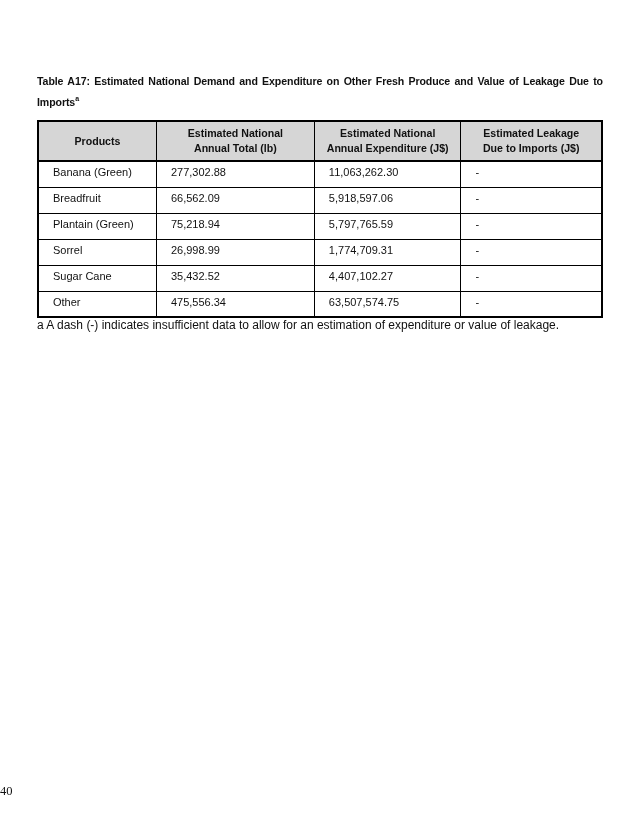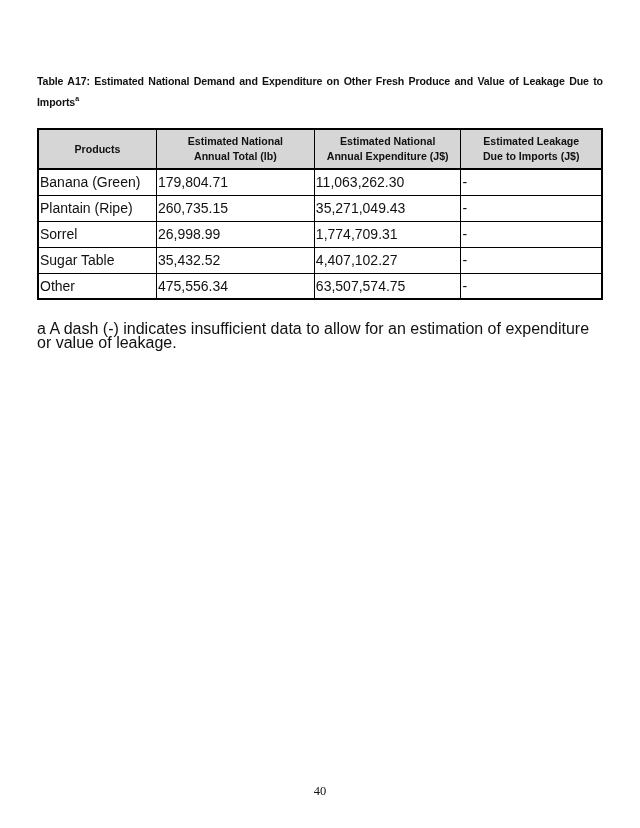--- a/index.html
+++ b/index.html
@@ -28,62 +28,61 @@
     line-height:21px;
     letter-spacing:-0.1px;
     text-align:justify;
     color:var(--text-color);
   }
   .doc-title sup{
     font-size:7px;
     line-height:0;
   }
   table.data-table{
-    margin-top:15px;
+    margin-top:7px;
     width:100%;
     border-collapse:collapse;
     table-layout:fixed;
     border:2px solid var(--border-color);
   }
   .data-table th,.data-table td{
     border:1px solid var(--border-color);
   }
   .data-table thead th{
     background:var(--header-bg);
     font-size:10.6px;
     font-weight:bold;
     line-height:15px;
     text-align:center;
     padding:4px 3px;
     border-bottom:2px solid var(--border-color);
   }
   .data-table tbody td{
-    font-size:14px;
+    font-size:11px;
     height:26px;
     vertical-align:top;
-    padding:4px 7px 0 1px;
+    padding:4px 7px 0 14px;
     box-sizing:border-box;
     white-space:nowrap;
     overflow:hidden;
   }
   .col-products{width:21%;}
   .col-demand{width:28%;}
   .col-expenditure{width:26%;}
   .col-leakage{width:25%;}
   .footnote{
-    margin-top:22px;
-    font-size:16px;
+    margin-top:0;
+    font-size:12px;
     line-height:14px;
     color:var(--text-color);
   }
   .page-number{
     position:absolute;
     left:0;right:0;
     bottom:29px;
-    text-align:center;
     font-family:"Liberation Serif", serif;
     font-size:12.5px;
     color:var(--text-color);
   }
 </style>
 </head>
 <body>
 
 <div class="content">
 
@@ -112,38 +111,44 @@
         </th>
         <th>
           <div>Estimated Leakage</div>
           <div>Due to Imports (J$)</div>
         </th>
       </tr>
     </thead>
     <tbody>
       <tr>
         <td>Banana (Green)</td>
-        <td>179,804.71</td>
+        <td>277,302.88</td>
         <td>11,063,262.30</td>
         <td>-</td>
       </tr>
       <tr>
-        <td>Plantain (Ripe)</td>
-        <td>260,735.15</td>
-        <td>35,271,049.43</td>
+        <td>Breadfruit</td>
+        <td>66,562.09</td>
+        <td>5,918,597.06</td>
+        <td>-</td>
+      </tr>
+      <tr>
+        <td>Plantain (Green)</td>
+        <td>75,218.94</td>
+        <td>5,797,765.59</td>
         <td>-</td>
       </tr>
       <tr>
         <td>Sorrel</td>
         <td>26,998.99</td>
         <td>1,774,709.31</td>
         <td>-</td>
       </tr>
       <tr>
-        <td>Sugar Table</td>
+        <td>Sugar Cane</td>
         <td>35,432.52</td>
         <td>4,407,102.27</td>
         <td>-</td>
       </tr>
       <tr>
         <td>Other</td>
         <td>475,556.34</td>
         <td>63,507,574.75</td>
         <td>-</td>
       </tr>

